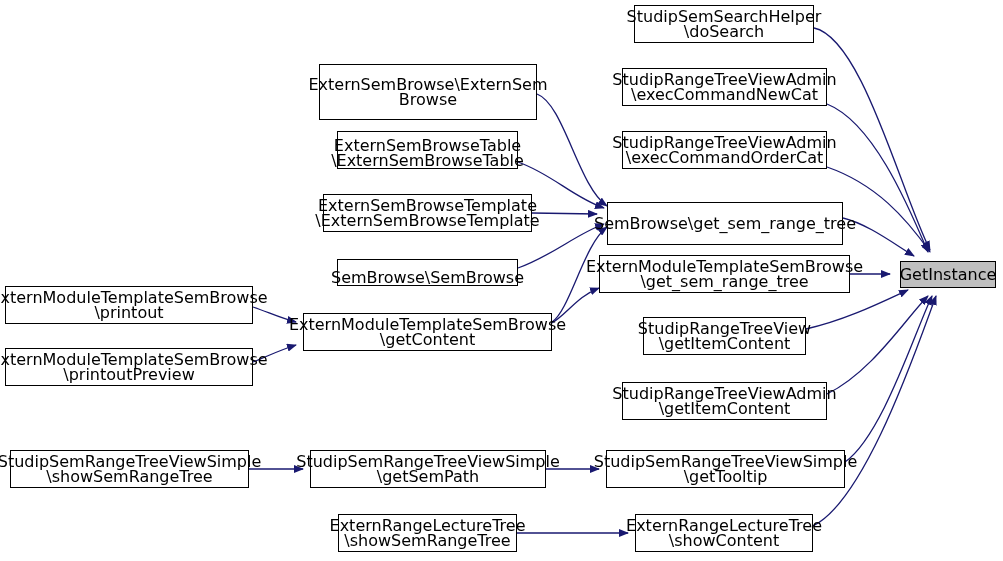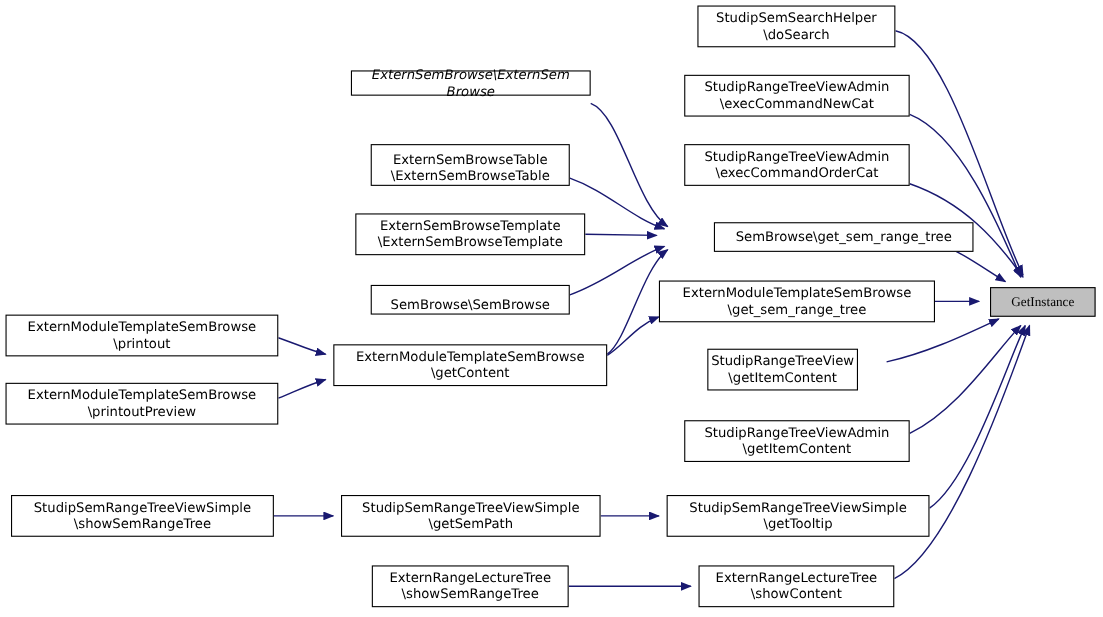--- a/index.html
+++ b/index.html
@@ -3,22 +3,22 @@
 <meta charset="utf-8">
 <style>
   html,body{margin:0;padding:0;background:#ffffff;}
   body{width:1003px;height:561px;overflow:hidden;
        font-family:"DejaVu Sans","Liberation Sans",sans-serif;}
   #graph{position:relative;width:1003px;height:561px;background:#ffffff;}
   svg.edges{position:absolute;left:0;top:0;width:1003px;height:561px;}
   .node{position:absolute;box-sizing:border-box;background:#ffffff;
         border:1px solid #000000;display:flex;align-items:center;
         justify-content:center;text-align:center;color:#000000;
-        font-size:12px;line-height:15px;letter-spacing:0px;}
-  .node.highlight{background:#bfbfbf;border:1px solid #000000;font-family:Liberation Serif, serif;}
+        font-size:16px;line-height:15px;letter-spacing:0px;}
+  .node.highlight{background:#bfbfbf;border:1px solid #000000;}
   .node span{display:block;padding:0 4px;white-space:pre-line;}
 </style>
 </head>
 <body>
 
 <div id="graph">
   <svg class="edges" viewBox="0 0 1003 561" xmlns="http://www.w3.org/2000/svg">
     <defs>
       <marker id="ah" markerWidth="10" markerHeight="8" refX="9" refY="4" orient="auto" markerUnits="userSpaceOnUse">
         <path d="M0,0 L10,4 L0,8 z" fill="#191970"></path>
@@ -53,43 +53,43 @@
 \doSearch</span>
       </div>
       <div class="node" style="left: 622px; top: 68px; width: 205px; height: 38px;">
         <span>StudipRangeTreeViewAdmin
 \execCommandNewCat</span>
       </div>
       <div class="node" style="left: 622px; top: 131px; width: 205px; height: 38px;">
         <span>StudipRangeTreeViewAdmin
 \execCommandOrderCat</span>
       </div>
-      <div class="node" style="left: 319px; top: 64px; width: 218px; height: 23px; font-style: italic;">
+      <div class="node" style="left: 319px; top: 64px; width: 218px; height: 56px;">
         <span>ExternSemBrowse\ExternSem
 Browse</span>
       </div>
       <div class="node" style="left: 337px; top: 131px; width: 181px; height: 38px; align-items: flex-end;">
         <span>ExternSemBrowseTable
 \ExternSemBrowseTable</span>
       </div>
       <div class="node" style="left: 323px; top: 194px; width: 209px; height: 38px;">
         <span>ExternSemBrowseTemplate
 \ExternSemBrowseTemplate</span>
       </div>
       <div class="node" style="left: 337px; top: 259px; width: 181px; height: 27px; align-items: flex-end;">
         <span>SemBrowse\SemBrowse</span>
       </div>
-      <div class="node" style="left: 607px; top: 202px; width: 236px; height: 27px; margin-left: 42px;">
+      <div class="node" style="left: 607px; top: 202px; width: 236px; height: 43px;">
         <span>SemBrowse\get_sem_range_tree</span>
       </div>
       <div class="node" style="left: 599px; top: 255px; width: 251px; height: 38px;">
         <span>ExternModuleTemplateSemBrowse
 \get_sem_range_tree</span>
       </div>
-      <div class="node" style="left: 643px; top: 317px; width: 137px; height: 38px;">
+      <div class="node" style="left: 643px; top: 317px; width: 163px; height: 38px;">
         <span>StudipRangeTreeView
 \getItemContent</span>
       </div>
       <div class="node" style="left: 622px; top: 382px; width: 205px; height: 38px;">
         <span>StudipRangeTreeViewAdmin
 \getItemContent</span>
       </div>
       <div class="node" style="left: 606px; top: 450px; width: 239px; height: 38px;">
         <span>StudipSemRangeTreeViewSimple
 \getTooltip</span>

